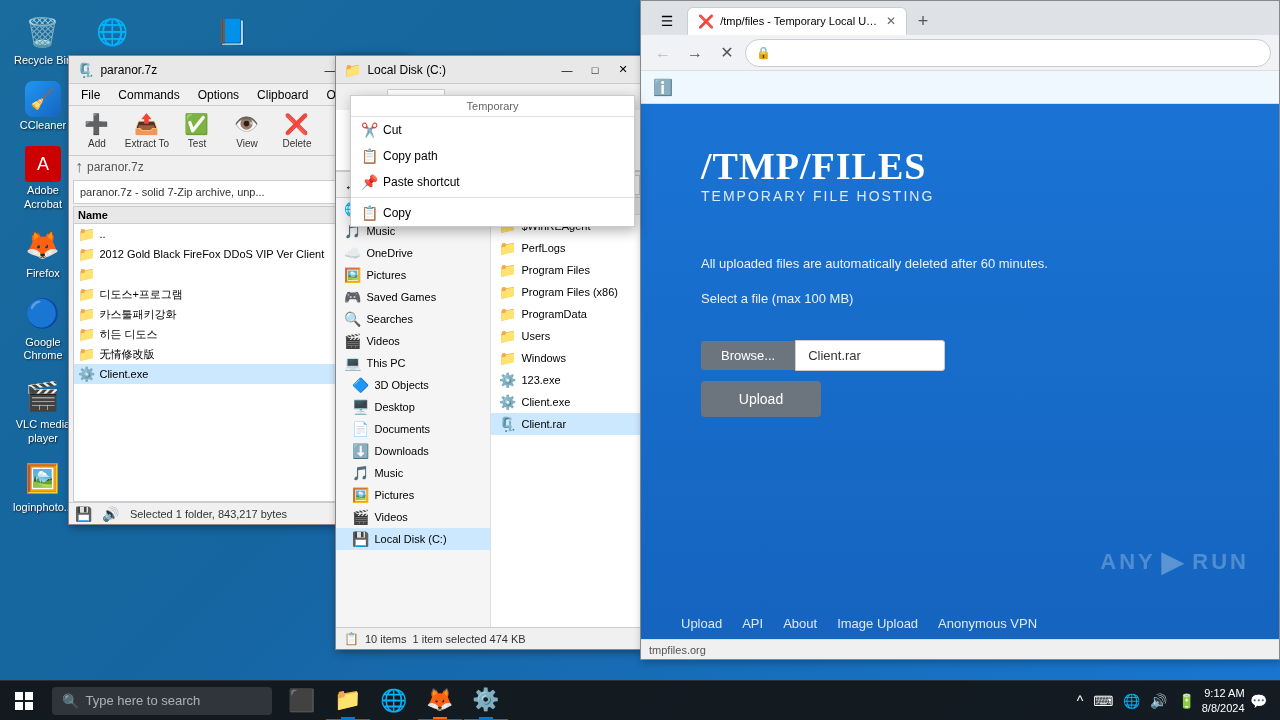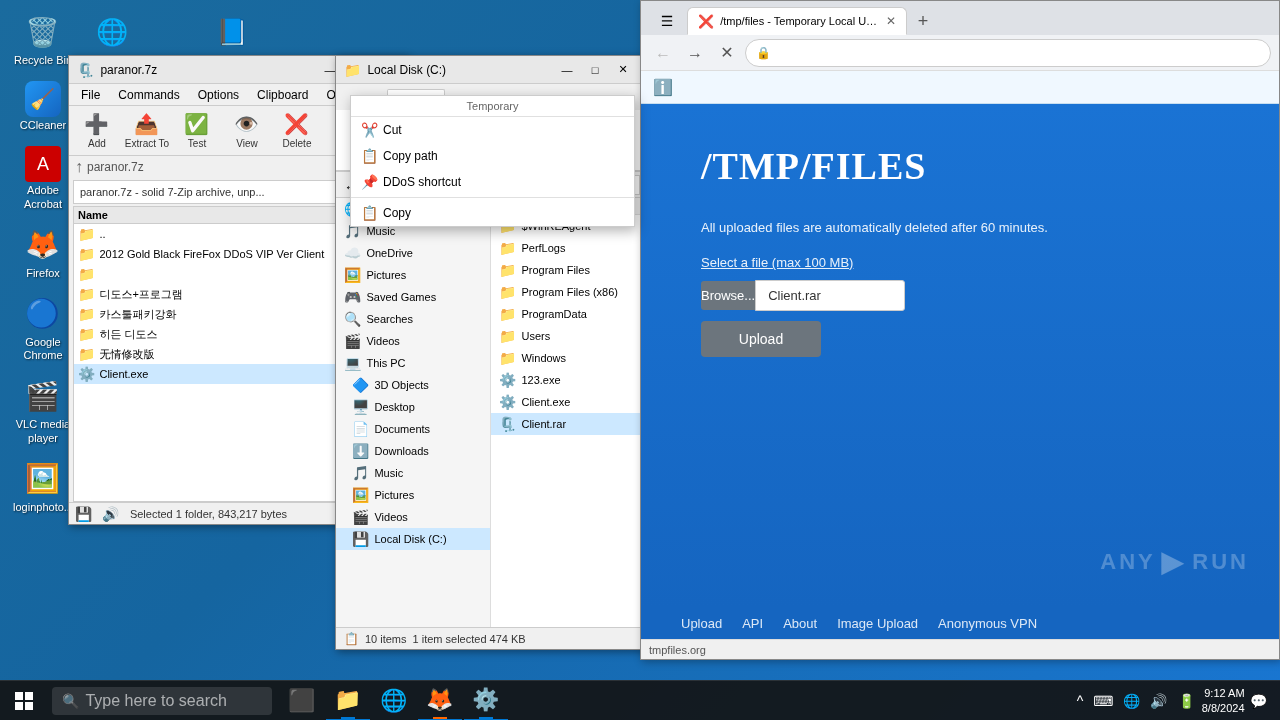--- a/index.html
+++ b/index.html
@@ -34,21 +34,21 @@
       cursor: pointer; background: transparent;
     }
     .start-icon { width: 18px; height: 18px; }
 
     .taskbar-search {
       display: flex; align-items: center; background: rgba(255,255,255,0.12);
       border-radius: 4px; padding: 4px 10px; margin: 0 4px; height: 28px; width: 220px;
       cursor: pointer;
     }
     .taskbar-search input {
-      background: transparent; border: none; outline: none; color: white; font-size: 16px;
+      background: transparent; border: none; outline: none; color: white; font-size: 13px;
       width: 160px;
     }
     .taskbar-search input::placeholder { color: rgba(255,255,255,0.6); }
 
     .taskbar-apps { display: flex; align-items: center; gap: 2px; margin-left: 4px; }
     .taskbar-app {
       width: 44px; height: 40px; display: flex; align-items: center; justify-content: center;
       cursor: pointer; position: relative; font-size: 22px;
     }
     .taskbar-app.active { border-bottom: 2px solid #0078d4; }
@@ -283,21 +283,21 @@
       display: flex; flex-direction: column; align-items: flex-start;
       padding: 40px 60px;
       overflow: hidden;
     }
     .tmp-title { color: white; font-size: 38px; font-weight: bold; letter-spacing: 1px; font-family: Liberation Serif, serif; }
     .tmp-subtitle { color: rgba(255,255,255,0.85); font-size: 14px; letter-spacing: 2px; margin-bottom: 20px; }
     .tmp-desc { color: rgba(255,255,255,0.9); font-size: 13px; margin-bottom: 20px; margin-top: 32px; }
     .file-upload-section { display: flex; flex-direction: column; gap: 10px; }
     .file-input-row { display: flex; align-items: center; gap: 0; }
     .browse-btn {
-      background: #6c757d; color: white; border: none; padding: 7px 0;
+      background: #6c757d; color: white; border: none; padding: 7px 20px;
       font-size: 13px; cursor: pointer; border-radius: 3px 0 0 3px;
     }
     .file-name-display {
       background: white; color: #333; padding: 7px 12px; font-size: 13px;
       min-width: 150px; border: 1px solid #ccc; border-radius: 0 3px 3px 0;
     }
     .upload-btn {
       background: #6c757d; color: white; border: none; padding: 10px 24px;
       font-size: 14px; cursor: pointer; border-radius: 4px; width: 120px;
     }
@@ -455,21 +455,21 @@
       <div class="clip-item">
         <span class="clip-icon">✂️</span>
         <span class="clip-label">Cut</span>
       </div>
       <div class="clip-item">
         <span class="clip-icon">📋</span>
         <span class="clip-label">Copy path</span>
       </div>
       <div class="clip-item">
         <span class="clip-icon">📌</span>
-        <span class="clip-label">DDoS shortcut</span>
+        <span class="clip-label">Paste shortcut</span>
       </div>
       <div class="clip-divider"></div>
       <div class="clip-item" style="position:relative;">
         <span class="clip-icon">📋</span>
         <span class="clip-label">Copy</span>
       </div>
     </div>
   </div>
 
   <div class="explorer-window">
@@ -661,23 +661,24 @@
       <div class="browser-nav-btn">✕</div>
       <div class="browser-address-bar">
         <span class="lock-icon">🔒</span>
       </div>
     </div>
     <div class="browser-info-bar">
       <span class="info-icon">ℹ️</span>
     </div>
     <div class="browser-content" style="position:relative;">
       <div class="tmp-title">/TMP/FILES</div>
+      <div class="tmp-subtitle">TEMPORARY FILE HOSTING</div>
       <div class="tmp-desc">All uploaded files are automatically deleted after 60 minutes.</div>
       <div class="file-upload-section">
-        <div style="color:rgba(255,255,255,0.9);font-size:13px;margin-bottom:0;text-decoration:underline;">Select a file (max 100 MB)</div>
+        <div style="color:rgba(255,255,255,0.9);font-size:13px;margin-bottom:24px;">Select a file (max 100 MB)</div>
         <div class="file-input-row">
           <button class="browse-btn">Browse...</button>
           <div class="file-name-display">Client.rar</div>
         </div>
         <button class="upload-btn">Upload</button>
       </div>
 
       <div style="position:absolute;bottom:30px;right:30px;color:rgba(255,255,255,0.25);font-size:22px;font-weight:bold;letter-spacing:3px;display:flex;align-items:center;gap:6px;">
         <span>ANY</span>
         <span style="color:rgba(255,255,255,0.3);font-size:28px;">▶</span>

